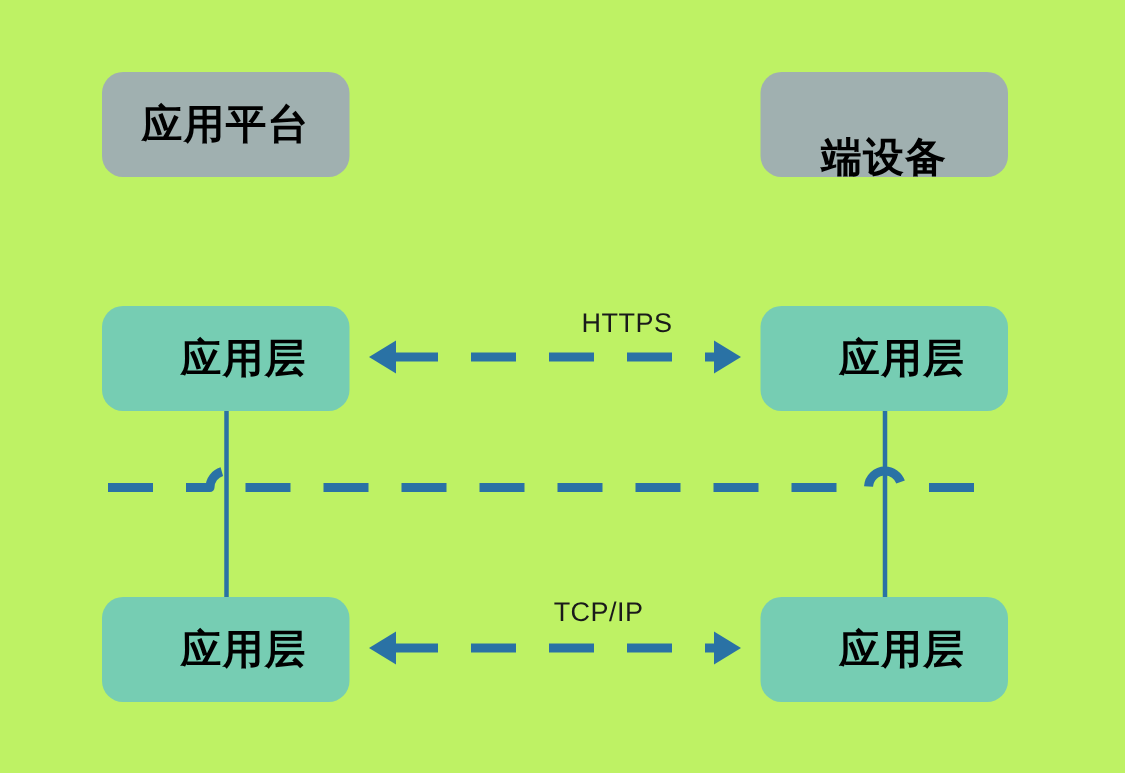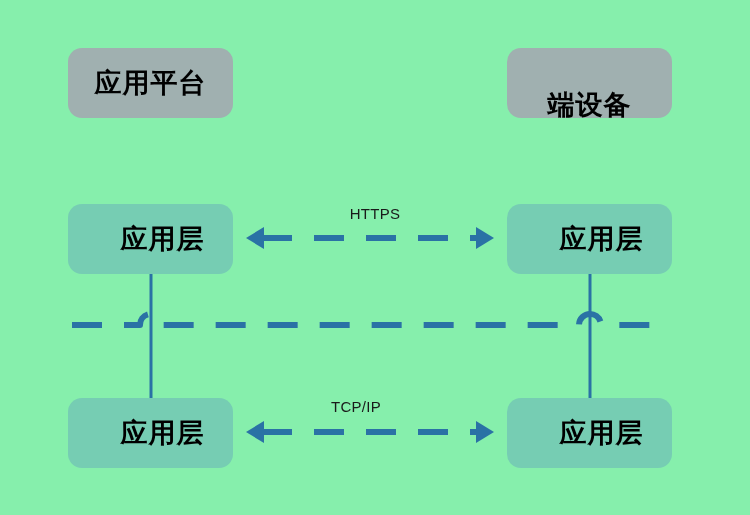--- a/index.html
+++ b/index.html
@@ -52,31 +52,32 @@
     left: 0;
     top: 0;
     width: 750px;
     height: 515px;
     pointer-events: none;
   }
 
   
   .edge-label {
     position: absolute;
-    font-size: 15px;
+    font-size: 18px;
     color: #1a1a1a;
     white-space: nowrap;
     transform: translateX(-50%);
     letter-spacing: 0.3px;
+    margin-left: 43px;
   }
 </style>
 </head>
 <body style="background: rgb(238, 238, 238);">
 
-<div id="canvas" style="background: #86efac;">
+<div id="canvas" style="background: #bef264;">
 
   <div class="node node-header" id="node-header-platform" style="left: 68px; top: 48px; width: 165px; height: 70px; background: rgb(160, 176, 176);">
     <span class="node-label" style="color: rgb(0, 0, 0);">应用平台</span>
   </div>
 
   <div class="node node-header" id="node-header-device" style="left: 507px; top: 48px; width: 165px; height: 70px; background: rgb(160, 176, 176);">
     <span class="node-label" style="color: rgb(0, 0, 0); margin-top: 44px;">端设备</span>
   </div>
 
   <div class="node node-layer" id="node-layer-0" style="left: 68px; top: 204px; width: 165px; height: 70px; background: rgb(118, 205, 179);">

